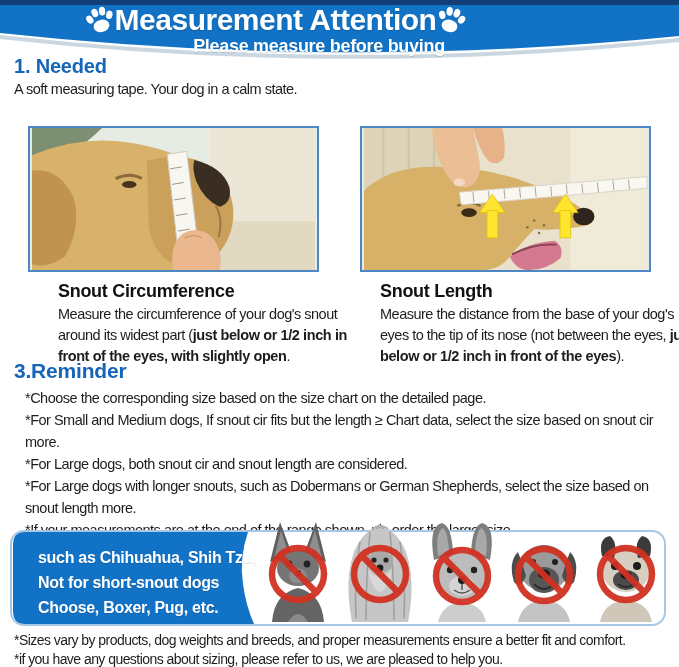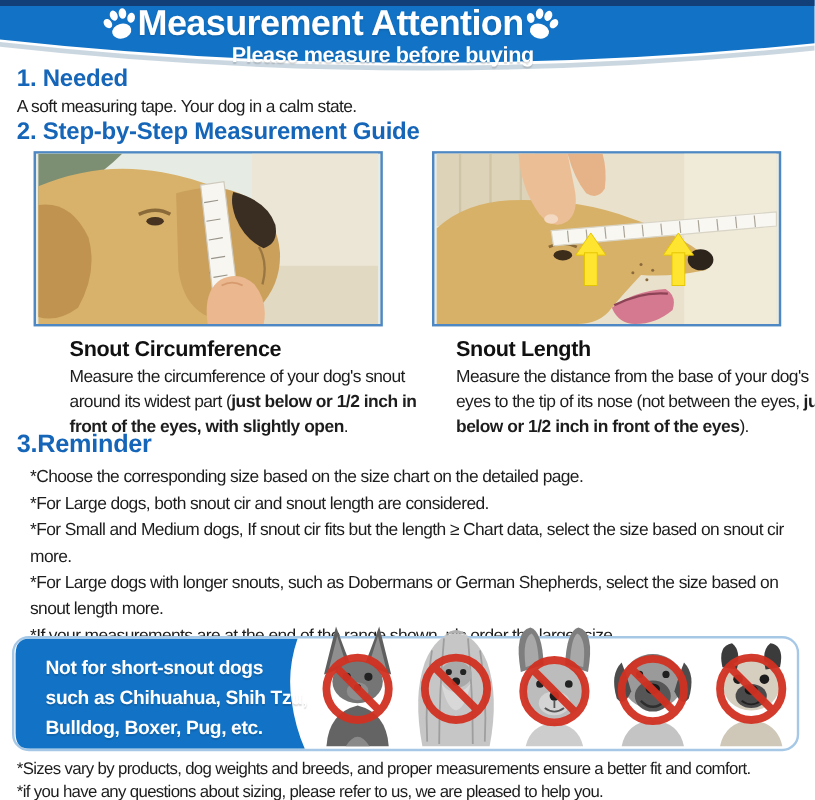--- a/index.html
+++ b/index.html
@@ -95,21 +95,20 @@
           <ellipse cx="27" cy="12" rx="3.4" ry="4.5" transform="rotate(25 27 12)"></ellipse>
         </g>
       </svg>
     </div>
     <div class="hdr-sub">Please measure before buying</div>
   </div>
 
   <h2 class="h-blue" id="needed-heading">1. Needed</h2>
   <p class="body-txt" id="needed-body">A soft measuring tape. Your dog in a calm state.</p>
 
-  <h2 class="h-blue" id="guide-heading">2. Step-by-Step Measurement Guide</h2>
 
   <div class="panel" id="panel-circumference">
     <svg width="287" height="142" viewBox="0 0 291 146">
       <rect width="291" height="146" fill="#e6ebe4"></rect>
       <path d="M0,0 H72 Q42,30 0,44 Z" fill="#7d8f72"></path>
       <rect x="183" y="0" width="108" height="146" fill="#ece6d6"></rect>
       <path d="M183,96 H291 V146 H183 Z" fill="#e2d9c2"></path>
       <path d="M0,28 Q52,6 106,16 Q162,26 184,52 Q198,72 196,98 Q193,128 168,143 Q118,152 66,146 L0,146 Z" fill="#d8b26a"></path>
       <path d="M0,44 Q28,40 43,72 Q51,102 34,132 Q16,145 0,140 Z" fill="#c09350"></path>
       <path d="M86,52 Q101,45 113,52" stroke="#8a6a38" stroke-width="3" fill="none"></path>
@@ -194,34 +193,34 @@
     <p><span>Measure the circumference of your dog's snout around its widest part (</span><b>just below or 1/2 inch in front of the eyes, with slightly open</b><span>.</span></p>
   </div>
   <div class="caption" id="caption-length">
     <h3>Snout Length</h3>
     <p><span>Measure the distance from the base of your dog's eyes to the tip of its nose (not between the eyes, </span><b>just below or 1/2 inch in front of the eyes</b><span>).</span></p>
   </div>
 
   <h2 class="h-blue" id="reminder-heading">3.Reminder</h2>
   <div class="reminder-list">
     <p>*Choose the corresponding size based on the size chart on the detailed page.</p>
+    <p>*For Small and Medium dogs, If snout cir fits but the length ≥ Chart data, select the size based on snout cir more.</p>
     <p>*For Large dogs, both snout cir and snout length are considered.</p>
-    <p>*For Small and Medium dogs, If snout cir fits but the length ≥ Chart data, select the size based on snout cir more.</p>
     <p>*For Large dogs with longer snouts, such as Dobermans or German Shepherds, select the size based on snout length more.</p>
     <p>*If your measurements are at the end of the range shown, pls order the larger size.</p>
   </div>
 
   <div class="no-banner">
     <svg class="no-banner-blue" width="250" height="92" viewBox="0 0 250 92">
       <path d="M13,0 H236 Q227,26 231,52 Q234,74 242,92 H13 Q1,92 1,79 V13 Q1,0 13,0 Z" fill="#1273c6"></path>
     </svg>
     <div class="no-banner-text">
+      <div>such as Chihuahua, Shih Tzu,</div>
       <div>Not for short-snout dogs</div>
-      <div>such as Chihuahua, Shih Tzu,</div>
-      <div>Bulldog, Boxer, Pug, etc.</div>
+      <div>Choose, Boxer, Pug, etc.</div>
     </div>
 
     <div class="dog" id="dog-0">
       <svg width="80" height="104" viewBox="0 0 80 104">
         <path d="M12,44 L22,4 L34,36 Z" fill="#5f5f5f"></path>
           <path d="M16,40 L23,12 L30,34 Z" fill="#8f8f8f"></path>
         <path d="M46,36 L58,4 L68,44 Z" fill="#5f5f5f"></path>
           <path d="M50,34 L57,12 L64,40 Z" fill="#8f8f8f"></path>
         <ellipse cx="40" cy="50" rx="21" ry="18" fill="#757575"></ellipse>
         <circle cx="31" cy="46" r="3.4" fill="#222"></circle>

